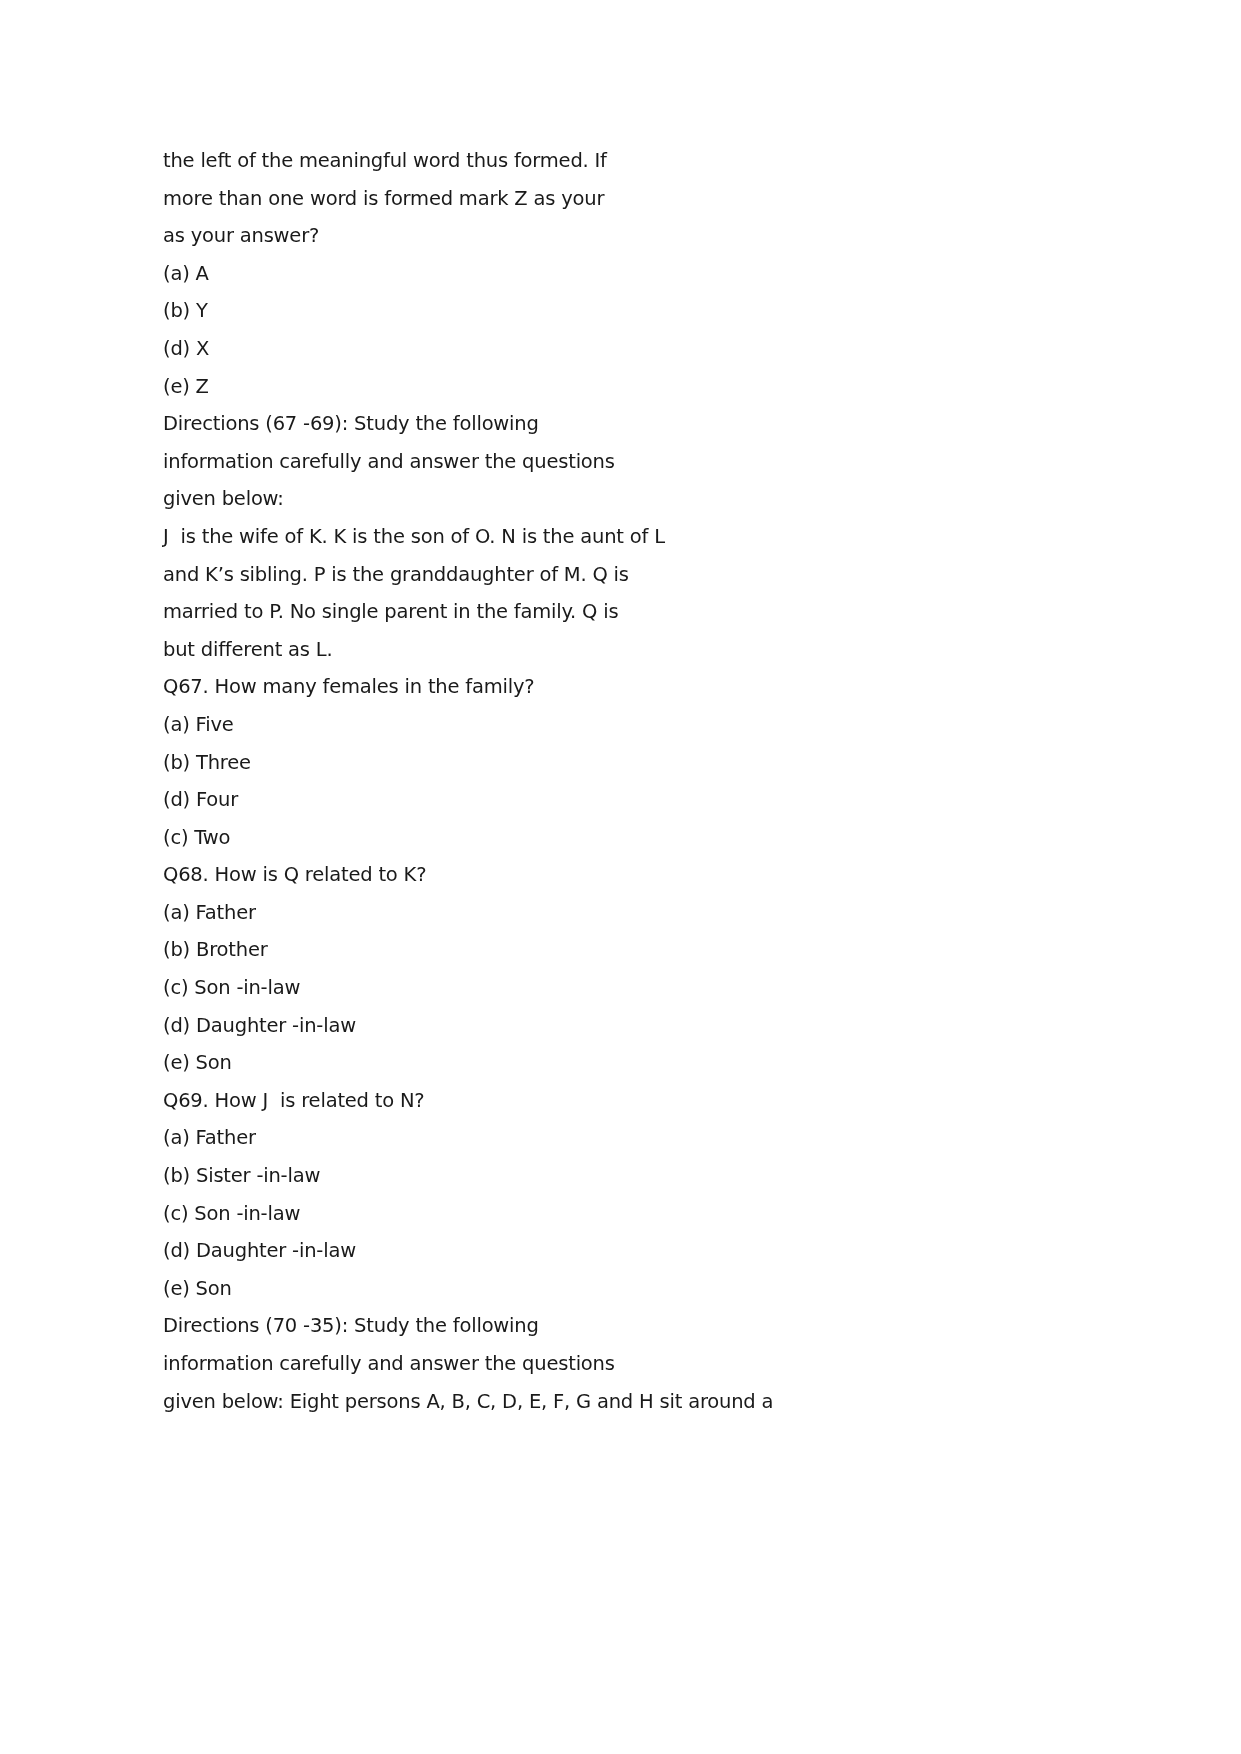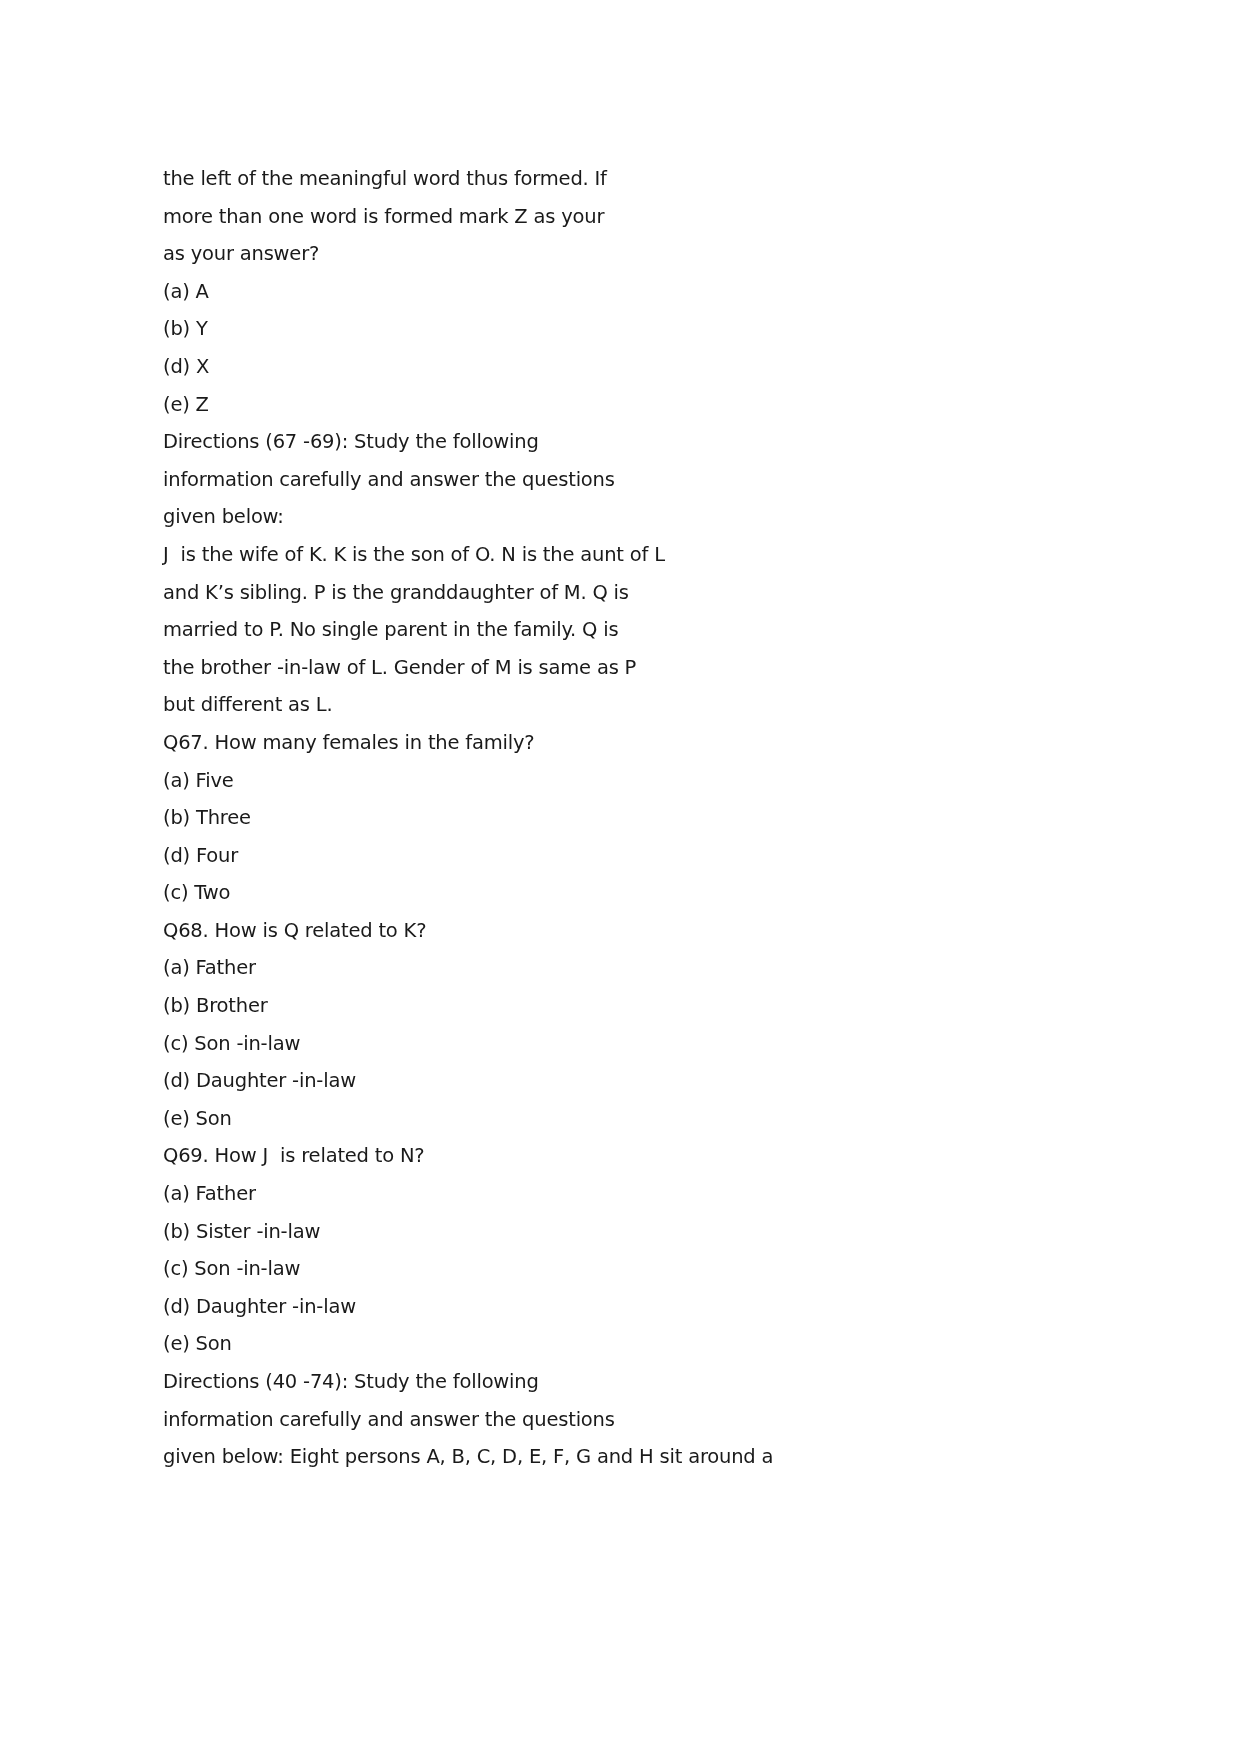--- a/index.html
+++ b/index.html
@@ -1,20 +1,20 @@
 <!DOCTYPE html>
 <html><head>
 <meta charset="utf-8">
 <style>
   html, body { margin: 0; padding: 0; background: #ffffff; }
   body { width: 1241px; height: 1754px; position: relative; overflow: hidden; }
   .page {
     position: absolute;
     left: 163px;
-    top: 160px;
+    top: 142px;
     font-family: "DejaVu Sans", sans-serif;
     font-size: 19.5px;
     color: #1a1a1a;
     letter-spacing: -0.2px;
   }
   .line {
     height: 37.6px;
     line-height: 37.6px;
     white-space: pre;
   }
@@ -29,35 +29,34 @@
   <div class="line">(a) A</div>
   <div class="line">(b) Y</div>
   <div class="line">(d) X</div>
   <div class="line">(e) Z</div>
   <div class="line">Directions (67 -69): Study the following</div>
   <div class="line">information carefully and answer the questions</div>
   <div class="line">given below:</div>
   <div class="line">J  is the wife of K. K is the son of O. N is the aunt of L</div>
   <div class="line">and K’s sibling. P is the granddaughter of M. Q is</div>
   <div class="line">married to P. No single parent in the family. Q is</div>
-  <div class="line">the brother -in-law of L. Gender of M is same as P</div>
   <div class="line">but different as L.</div>
   <div class="line">Q67. How many females in the family?</div>
   <div class="line">(a) Five</div>
   <div class="line">(b) Three</div>
   <div class="line">(d) Four</div>
   <div class="line">(c) Two</div>
   <div class="line">Q68. How is Q related to K?</div>
   <div class="line">(a) Father</div>
   <div class="line">(b) Brother</div>
   <div class="line">(c) Son -in-law</div>
   <div class="line">(d) Daughter -in-law</div>
   <div class="line">(e) Son</div>
   <div class="line">Q69. How J  is related to N?</div>
   <div class="line">(a) Father</div>
   <div class="line">(b) Sister -in-law</div>
   <div class="line">(c) Son -in-law</div>
   <div class="line">(d) Daughter -in-law</div>
   <div class="line">(e) Son</div>
-  <div class="line">Directions (40 -74): Study the following</div>
+  <div class="line">Directions (70 -35): Study the following</div>
   <div class="line">information carefully and answer the questions</div>
   <div class="line">given below: Eight persons A, B, C, D, E, F, G and H sit around a</div>
 </div>
 
 </body></html>

